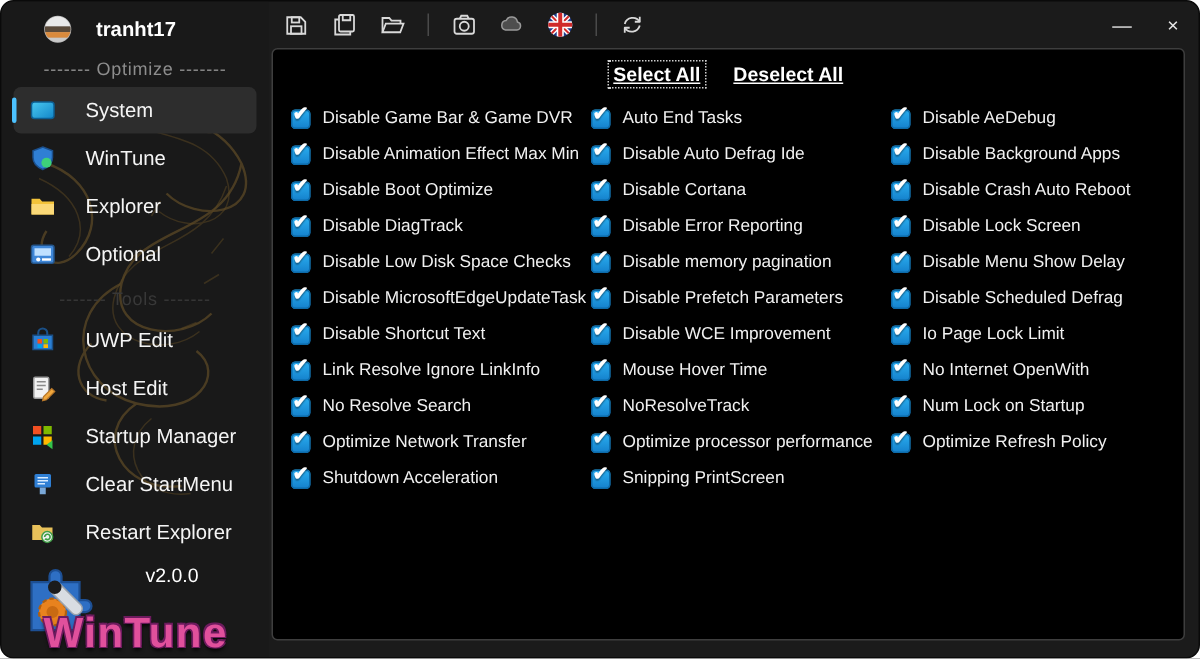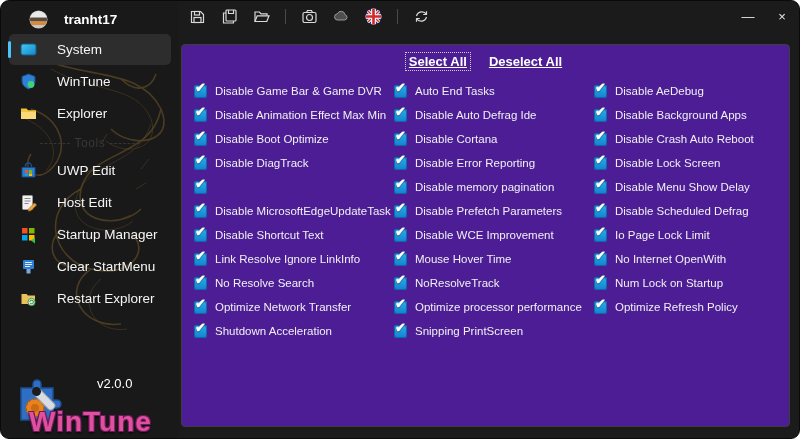--- a/index.html
+++ b/index.html
@@ -32,22 +32,22 @@
   .titlebar{position:absolute;left:178px;right:0;top:0;height:30px;display:flex;align-items:center;z-index:2;}
   .tb-icons{display:flex;align-items:center;gap:15px;padding-left:10px;}
   .tb-icon{width:17px;height:17px;display:inline-flex;align-items:center;justify-content:center;cursor:pointer;}
   .tb-icon svg{width:17px;height:17px;}
   .tb-div{width:1px;height:15px;background:#4a4a4a;}
   .win-controls{margin-left:auto;display:flex;align-items:center;}
   .win-btn{width:34px;height:30px;display:flex;align-items:center;justify-content:center;
            color:#e8e8e8;font-size:13px;cursor:pointer;}
 
   
-  .panel{position:absolute;left:180px;top:31px;right:9px;bottom:11px;background:#4c1d95;
-         border:1px solid #3e3e3e;border-radius:4px;z-index:1;margin-top:12px;}
+  .panel{position:absolute;left:180px;top:31px;right:9px;bottom:11px;background:#000000;
+         border:1px solid #3e3e3e;border-radius:4px;z-index:1;}
   .panel-header{display:flex;justify-content:center;gap:16px;padding-top:8px;}
   .hlink{color:#ffffff;font-size:13px;font-weight:bold;text-decoration:underline;cursor:pointer;padding:1px 3px;}
   .hlink.focused{outline:1px dotted #cfcfcf;}
   .columns{display:flex;padding:14px 0 0 12px;}
   .col{width:200px;}
   .col:last-child{width:188px;}
   .chk-item{display:flex;align-items:center;height:14px;margin-bottom:10px;cursor:pointer;}
   .chk-box{position:relative;width:13px;height:13px;flex:0 0 13px;border-radius:3px;margin-right:8px;
            background:linear-gradient(180deg,#2aaef0,#1480cb);box-shadow:0 0 0 1px #0d6aa8 inset;}
   .chk-box::after{content:"\2714";position:absolute;left:1px;top:-5px;font-size:13px;font-weight:bold;
@@ -93,20 +93,21 @@
             <rect x="0" y="8" width="20" height="4" fill="#5a4a3a"></rect>
             <rect x="0" y="12" width="20" height="4" fill="#d98a3d"></rect>
             <rect x="0" y="16" width="20" height="4" fill="#c9c9c9"></rect>
           </g>
         </svg>
       </span>
       <span class="user-name">tranht17</span>
     </div>
 
     <div id="side-sections">
+        <div class="section-label">------- Optimize -------</div>
         <div class="side-items">
           <div class="side-item active">
             <span class="side-icon">
               <svg viewBox="0 0 19 19">
                 <defs>
                   <linearGradient id="sg" x1="0" y1="0" x2="1" y2="1">
                     <stop offset="0" stop-color="#49c8f0"></stop>
                     <stop offset="1" stop-color="#1286c8"></stop>
                   </linearGradient>
                 </defs>
@@ -125,20 +126,31 @@
             <span>WinTune</span>
           </div>
           <div class="side-item">
             <span class="side-icon">
               <svg viewBox="0 0 19 19">
                 <path d="M2 4.5 h5.5 l1.6 1.8 H17 V15 H2 Z" fill="#f3c33a"></path>
                 <path d="M2 8 H17 V15 H2 Z" fill="#fbd978"></path>
               </svg>
             </span>
             <span>Explorer</span>
+          </div>
+          <div class="side-item">
+            <span class="side-icon">
+              <svg viewBox="0 0 19 19">
+                <rect x="2" y="3.5" width="15" height="12" rx="1.5" fill="#3f87d8" stroke="#25568c"></rect>
+                <rect x="4" y="5.5" width="11" height="5" fill="#bfe0ff"></rect>
+                <circle cx="6.5" cy="13" r="1.4" fill="#ffffff"></circle>
+                <rect x="9" y="12.2" width="6" height="1.6" fill="#ffffff"></rect>
+              </svg>
+            </span>
+            <span>Optional</span>
           </div>
         </div>
         <div class="section-label dim">------- Tools -------</div>
         <div class="side-items">
           <div class="side-item">
             <span class="side-icon">
               <svg viewBox="0 0 19 19">
                 <path d="M3 6.5 h13 V16 H3 Z" fill="#2a7fd4" stroke="#1a4f86"></path>
                 <path d="M6.5 6.5 V5 a3 3 0 0 1 6 0 v1.5" fill="none" stroke="#1a4f86" stroke-width="1.4"></path>
                 <rect x="6" y="9" width="3" height="3" fill="#f25022"></rect>
@@ -295,20 +307,21 @@
           <div class="chk-item">
             <span class="chk-box"></span>
             <span class="chk-label">Disable Boot Optimize</span>
           </div>
           <div class="chk-item">
             <span class="chk-box"></span>
             <span class="chk-label">Disable DiagTrack</span>
           </div>
           <div class="chk-item">
             <span class="chk-box"></span>
+            <span class="chk-label">Disable Low Disk Space Checks</span>
           </div>
           <div class="chk-item">
             <span class="chk-box"></span>
             <span class="chk-label">Disable MicrosoftEdgeUpdateTask</span>
           </div>
           <div class="chk-item">
             <span class="chk-box"></span>
             <span class="chk-label">Disable Shortcut Text</span>
           </div>
           <div class="chk-item">

